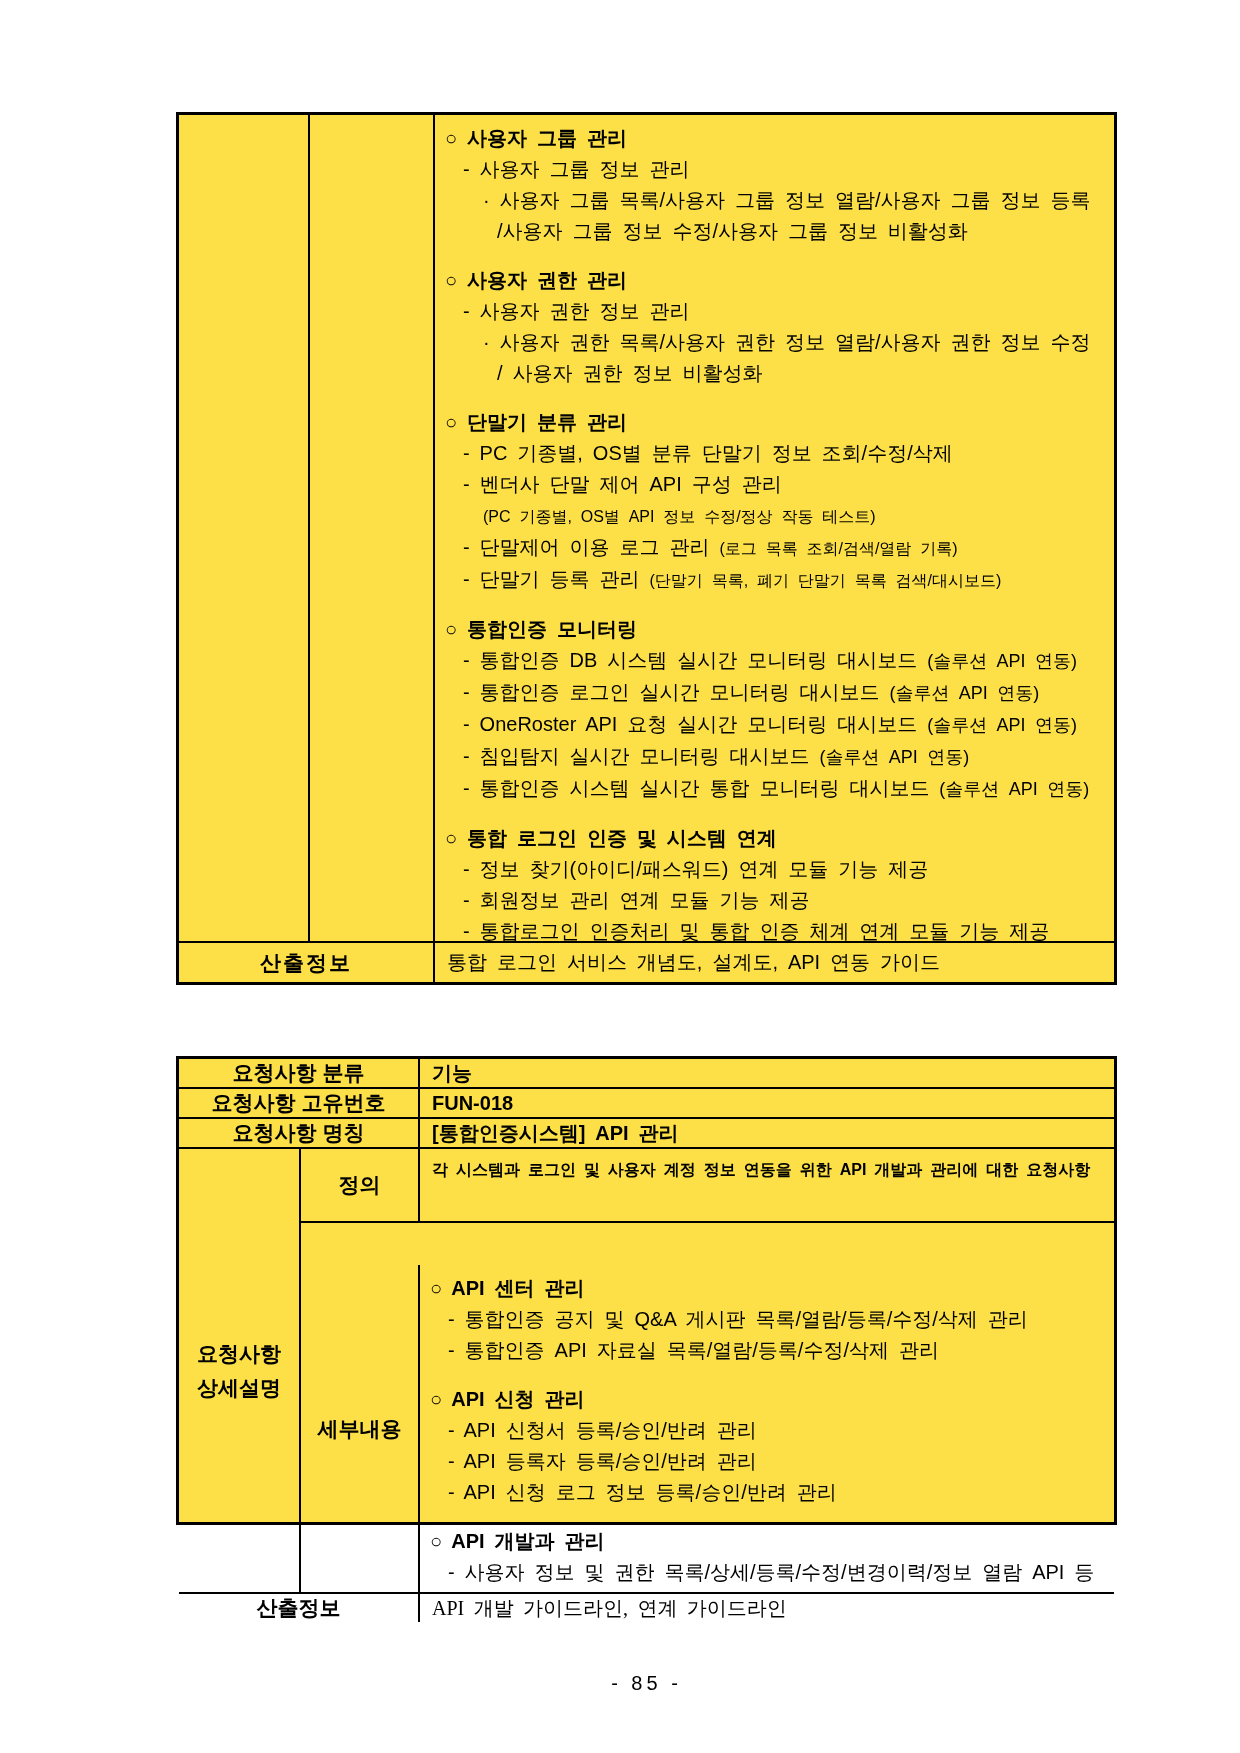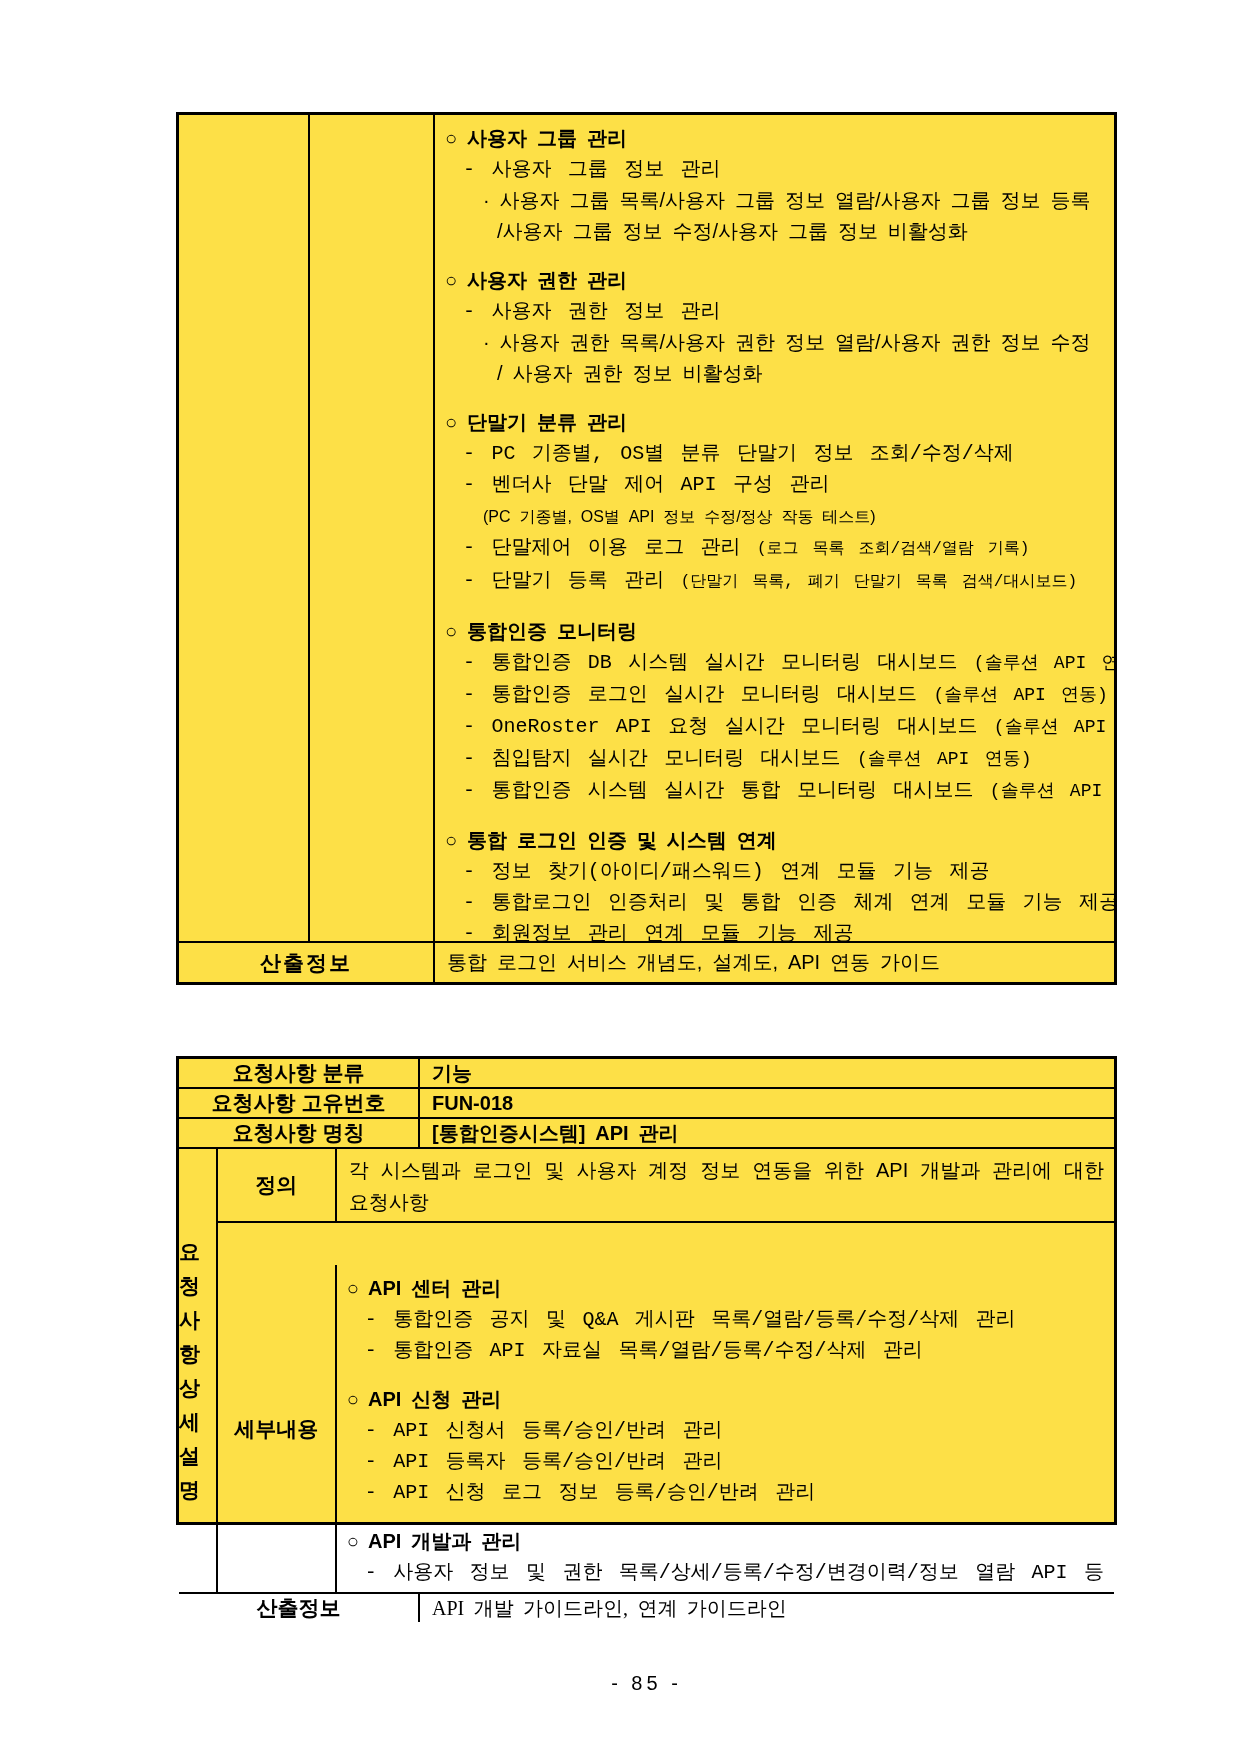--- a/index.html
+++ b/index.html
@@ -17,41 +17,41 @@
   #t1-col1{width:129px;border-right:2px solid #000;}
   #t1-col2{width:123px;border-right:2px solid #000;}
   #t1-col3{flex:1;padding:8px 10px 4px 10px;overflow:hidden;}
   #t1-foot{height:39px;display:flex;}
   .foot-label{width:254px;border-right:2px solid #000;display:flex;align-items:center;justify-content:center;font-weight:bold;font-size:21px;letter-spacing:2px;}
   .foot-value{flex:1;display:flex;align-items:center;padding-left:12px;font-size:20px;word-spacing:0.22em;}
   
   .line{font-size:20px;line-height:31px;word-spacing:0.22em;white-space:nowrap;}
   .line.heading{font-weight:bold;}
   .line.gap{margin-top:18px;}
-  .i1{padding-left:18px;font-family:Liberation Mono, monospace;}
+  .i1{padding-left:18px;}
   .i2{padding-left:38px;}
   .i3{padding-left:52px;}
   .sz1{font-size:18px;}
   .sz2{font-size:16px;}
   
   #table2{left:176px;top:1056px;width:941px;height:469px;display:flex;flex-direction:column;}
   .t2-row{display:flex;box-sizing:border-box;border-bottom:2px solid #000;}
   .t2-row:last-child{border-bottom:none;}
   .t2-label{width:239px;border-right:2px solid #000;display:flex;align-items:center;justify-content:center;font-weight:bold;font-size:21px;text-align:center;}
   .t2-value{flex:1;display:flex;align-items:center;padding-left:12px;font-size:20px;font-weight:bold;word-spacing:0.22em;}
   #t2-r1{height:45px;}
   #t2-r2{height:45px;}
   #t2-r3{height:46px;}
   #t2-r4{flex:1;display:flex;border-bottom:2px solid #000;box-sizing:border-box;}
   #t2-r4-outer{width:120px;border-right:2px solid #000;display:flex;flex-direction:column;align-items:center;justify-content:center;font-weight:bold;font-size:21px;line-height:34px;}
   #t2-r4-right{flex:1;display:flex;flex-direction:column;gap:42px;}
   #t2-def-row{height:74px;display:flex;border-bottom:2px solid #000;box-sizing:border-box;}
   #t2-detail-row{flex:1;display:flex;}
   .sublabel{width:117px;border-right:2px solid #000;display:flex;align-items:center;justify-content:center;font-weight:bold;font-size:21px;}
-  #t2-def-value{flex:1;font-size:20px;font-weight:normal;line-height:32px;padding:5px 10px 0 12px;text-align:justify;word-spacing:0.22em;}
+  #t2-def-value{flex:1;font-size:16px;font-weight:bold;line-height:32px;padding:5px 10px 0 12px;text-align:justify;word-spacing:0.22em;}
   #t2-detail-value{flex:1;padding:8px 10px 4px 10px;overflow:hidden;}
   #t2-r5{height:39px;}
   
   #page-number{position:absolute;left:176px;top:1672px;width:941px;text-align:center;font-size:20px;letter-spacing:4px;}
 </style>
 </head>
 <body>
 
 <div>
 
@@ -75,22 +75,22 @@
           <div class="line i1"><span>- 단말제어 이용 로그 관리 </span><span class="sz2">(로그 목록 조회/검색/열람 기록)</span></div>
           <div class="line i1"><span>- 단말기 등록 관리 </span><span class="sz2">(단말기 목록, 폐기 단말기 목록 검색/대시보드)</span></div>
           <div class="line heading gap">○ 통합인증 모니터링</div>
           <div class="line i1"><span>- 통합인증 DB 시스템 실시간 모니터링 대시보드 </span><span class="sz1">(솔루션 API 연동)</span></div>
           <div class="line i1"><span>- 통합인증 로그인 실시간 모니터링 대시보드 </span><span class="sz1">(솔루션 API 연동)</span></div>
           <div class="line i1"><span>- OneRoster API 요청 실시간 모니터링 대시보드 </span><span class="sz1">(솔루션 API 연동)</span></div>
           <div class="line i1"><span>- 침입탐지 실시간 모니터링 대시보드 </span><span class="sz1">(솔루션 API 연동)</span></div>
           <div class="line i1"><span>- 통합인증 시스템 실시간 통합 모니터링 대시보드 </span><span class="sz1">(솔루션 API 연동)</span></div>
           <div class="line heading gap">○ 통합 로그인 인증 및 시스템 연계</div>
           <div class="line i1"><span>- 정보 찾기(아이디/패스워드) 연계 모듈 기능 제공</span></div>
+          <div class="line i1"><span>- 회원정보 관리 연계 모듈 기능 제공</span></div>
           <div class="line i1"><span>- 통합로그인 인증처리 및 통합 인증 체계 연계 모듈 기능 제공</span></div>
-          <div class="line i1"><span>- 회원정보 관리 연계 모듈 기능 제공</span></div>
         </div>
     </div>
     <div id="t1-foot">
       <div class="foot-label">산출정보</div>
       <div class="foot-value">통합 로그인 서비스 개념도, 설계도, API 연동 가이드</div>
     </div>
   </div>
 
   <div class="tbl" id="table2">
 

